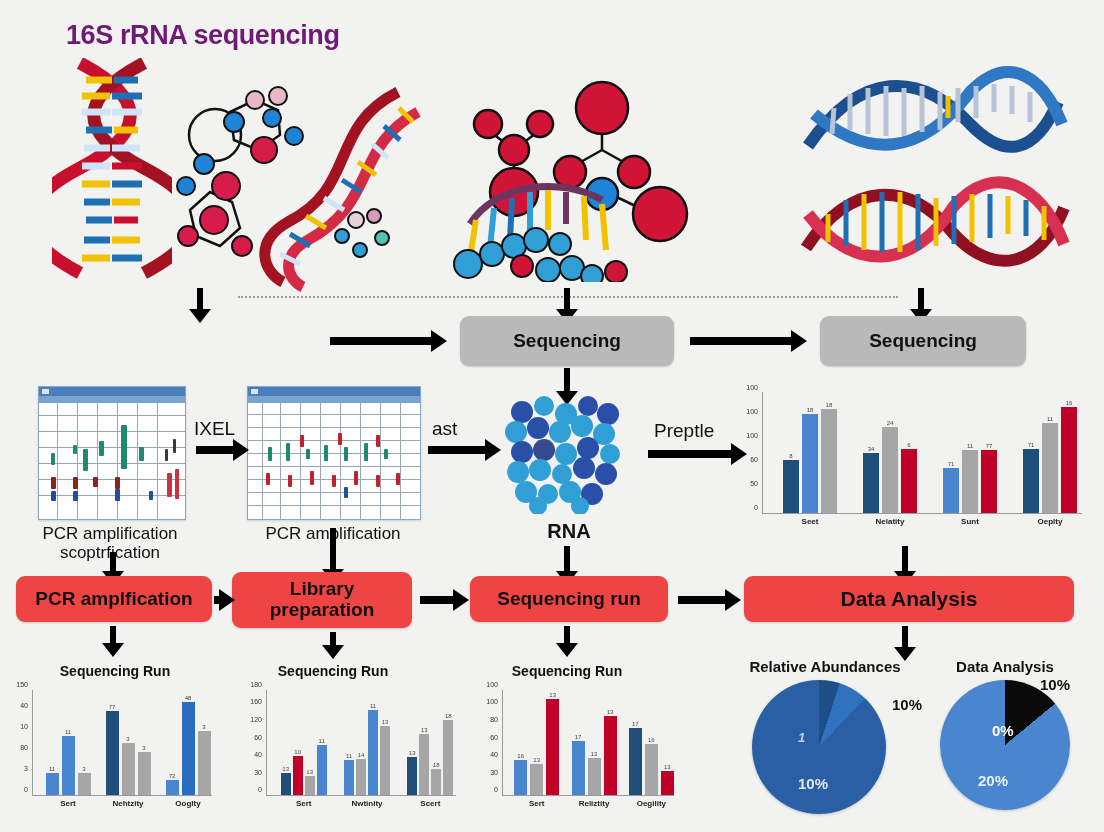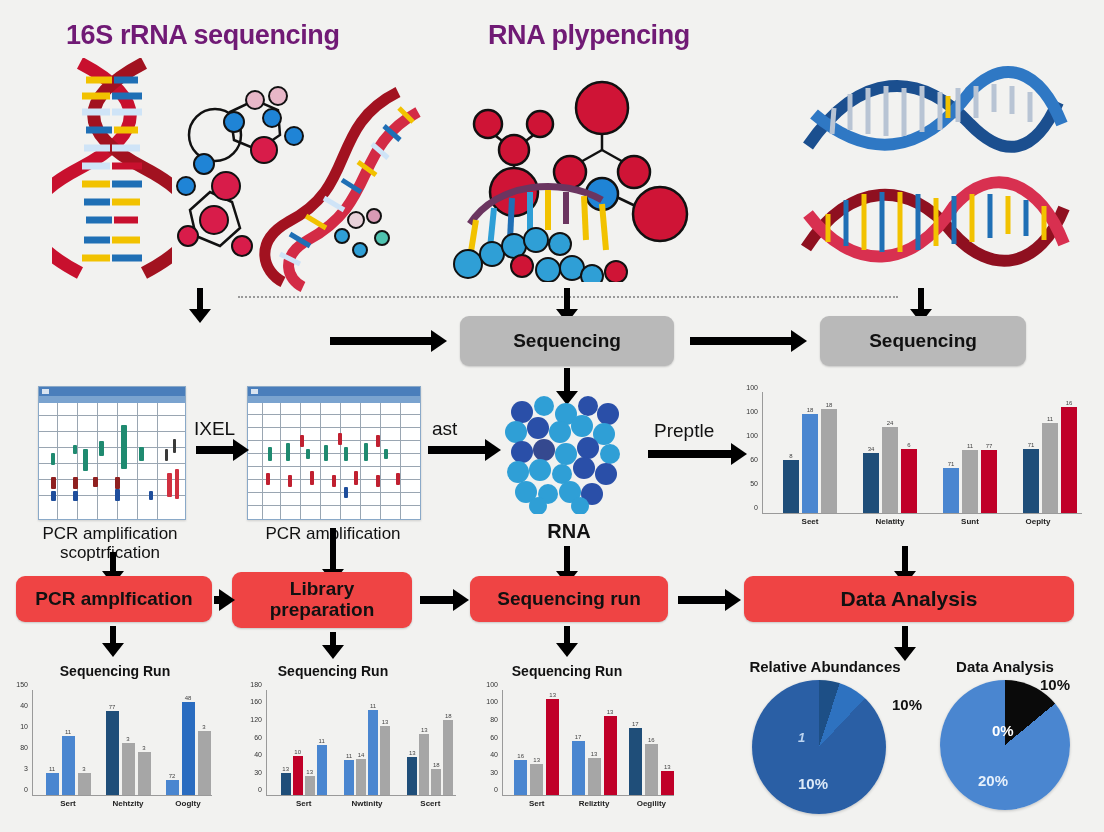--- a/index.html
+++ b/index.html
@@ -89,21 +89,20 @@
 
   
   .art{position:absolute;}
 </style>
 </head>
 <body>
 
 <div class="stage">
 
   <div class="abs head-title" style="left:66px;top:20px;">16S rRNA sequencing</div>
-  <div class="abs head-title" style="left:488px;top:20px;">RNA plypencing</div>
 
   <svg class="art" style="left:52px;top:58px;" width="120" height="230" viewBox="0 0 120 230">
     <g stroke="#111" stroke-width="2">
       <path d="M28 5 C95 40 95 75 28 110 C-39 145 -39 180 28 215" fill="none" stroke="#c8102e" stroke-width="13"></path>
       <path d="M92 5 C25 40 25 75 92 110 C159 145 159 180 92 215" fill="none" stroke="#a21220" stroke-width="13"></path>
     </g>
     <g stroke-width="7" stroke-linecap="butt">
       <line x1="34" y1="22" x2="60" y2="22" stroke="#f2c200"></line>
         <line x1="62" y1="22" x2="86" y2="22" stroke="#1f6fb5"></line>
       <line x1="30" y1="38" x2="58" y2="38" stroke="#f2c200"></line>
@@ -443,21 +442,21 @@
         <div class="xlab" style="left: 208px;">Sunt</div>
         <div class="bar" style="left: 261px; width: 16px; height: 63.9167px; background: rgb(31, 78, 121);">
           <div class="bar-val">71</div>
         </div>
         <div class="bar" style="left: 280px; width: 16px; height: 90.4667px; background: rgb(166, 166, 166);">
           <div class="bar-val">11</div>
         </div>
         <div class="bar" style="left: 299px; width: 16px; height: 106.2px; background: rgb(192, 0, 40);">
           <div class="bar-val">16</div>
         </div>
-        <div class="xlab" style="left: 276px; text-align: right;">Oeplty</div>
+        <div class="xlab" style="left: 288px; text-align: right;">Oeplty</div>
       </div>
   </div>
 
   <div class="arrow-v" style="left:110px;top:552px;height:20px;"></div>
   <div class="arrow-v" style="left:330px;top:528px;height:42px;"></div>
   <div class="arrow-v" style="left:564px;top:546px;height:26px;"></div>
   <div class="arrow-v" style="left:902px;top:546px;height:26px;"></div>
 
   <div class="abs pbox light" style="left:16px;top:576px;width:196px;height:46px;font-size:19px;">
     <span>PCR amplfication</span>

